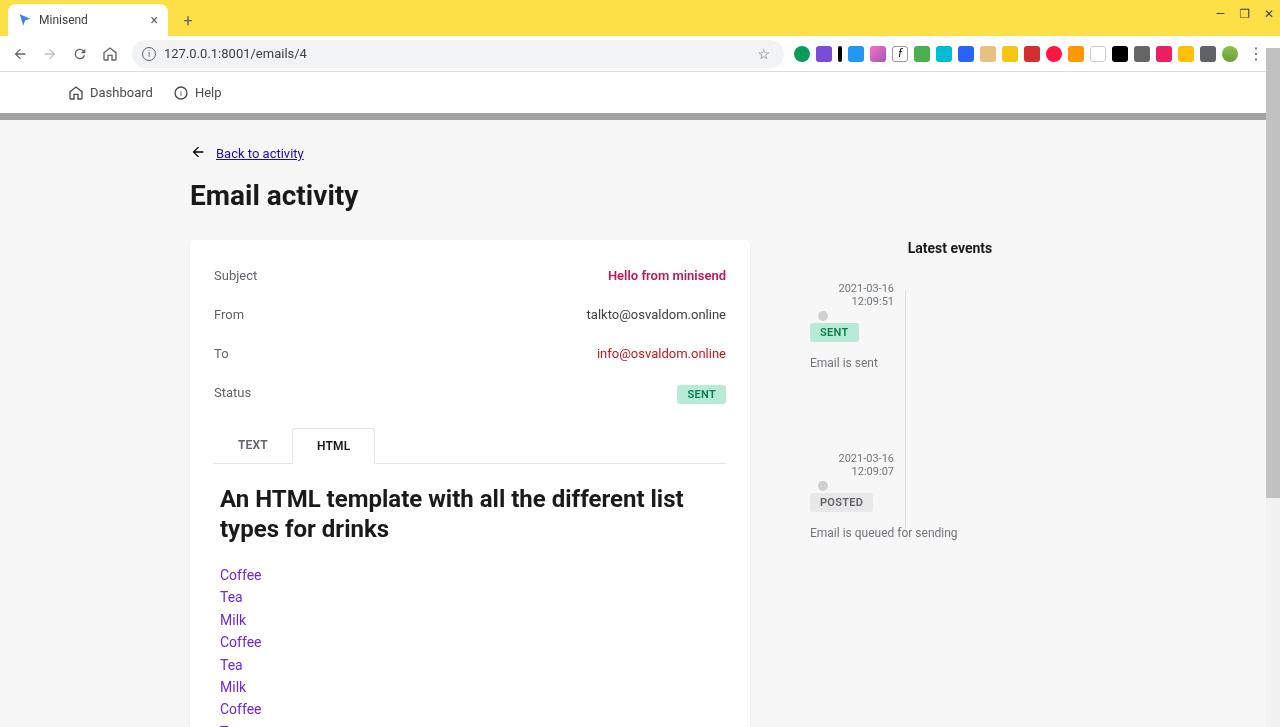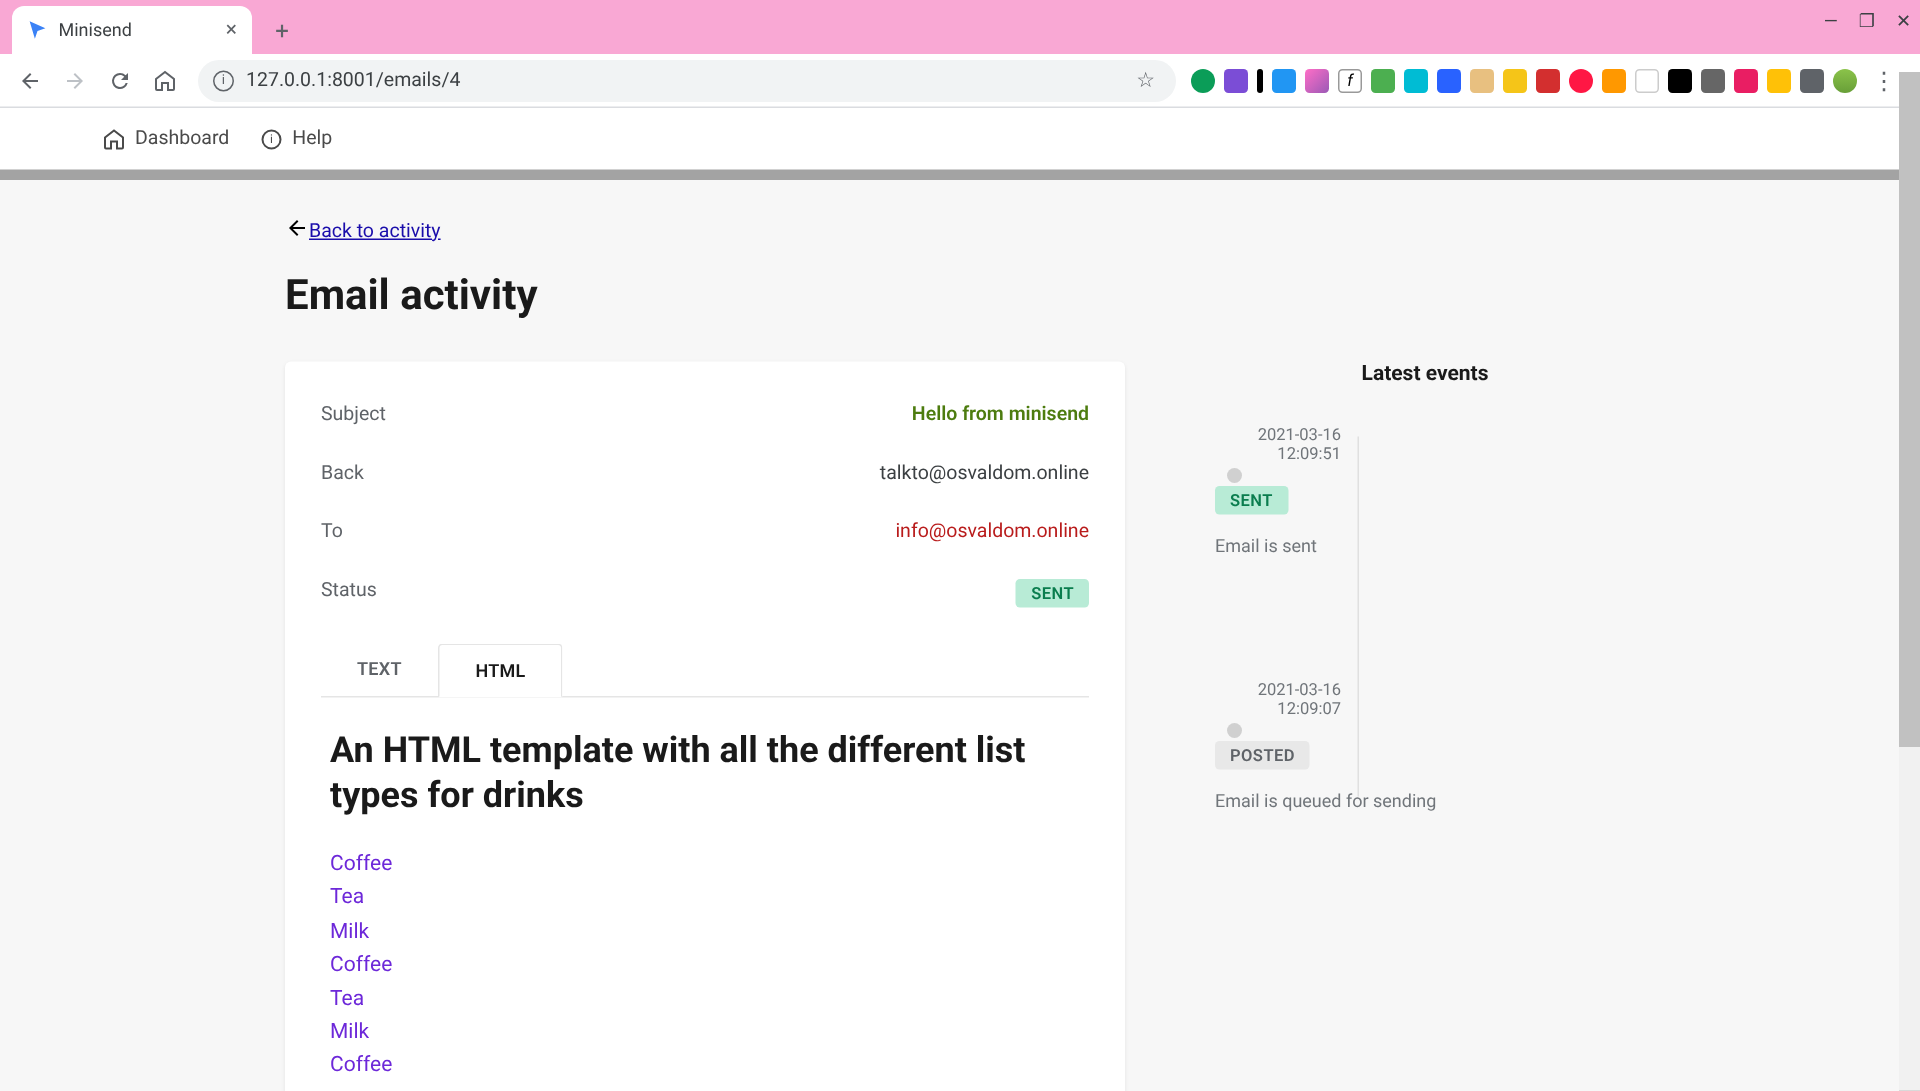--- a/index.html
+++ b/index.html
@@ -1,19 +1,19 @@
 <!DOCTYPE html>
 <html><head>
   <meta charset="utf-8">
   <style>
     * { margin: 0; padding: 0; box-sizing: border-box; }
     body { font-family: -apple-system, BlinkMacSystemFont, "Segoe UI", Roboto, sans-serif; background: #f2f2f2; }
     
     
-    .browser-chrome { background: #f9a8d4; }
+    .browser-chrome { background: #fde047; }
     .tab-bar { height: 36px; display: flex; align-items: flex-end; padding-left: 8px; position: relative; }
     .tab { background: #fff; height: 32px; width: 160px; display: flex; align-items: center; padding: 0 10px; border-radius: 8px 8px 0 0; font-size: 12px; color: #3c4043; gap: 7px; position: relative; }
     .tab-favicon { width: 14px; height: 14px; }
     .tab-title { flex: 1; }
     .tab-close { font-size: 14px; color: #5f6368; cursor: pointer; }
     .new-tab { width: 28px; height: 28px; display: flex; align-items: center; justify-content: center; color: #5f6368; font-size: 16px; cursor: pointer; margin-left: 6px; margin-bottom: 2px; }
     .window-controls { position: absolute; right: 6px; top: 0; display: flex; gap: 14px; height: 28px; align-items: center; }
     .window-controls span { cursor: pointer; color: #3c4043; font-size: 12px; }
     
     .toolbar { background: #fff; height: 36px; display: flex; align-items: center; padding: 0 8px; gap: 6px; border-bottom: 1px solid #dadce0; }
@@ -28,31 +28,31 @@
     .menu-dots { color: #5f6368; font-size: 16px; cursor: pointer; padding: 0 4px; }
     
     
     .app-header { background: #fff; height: 48px; display: flex; align-items: center; padding-left: 68px; gap: 20px; border-bottom: 7px solid #a3a3a3; }
     .app-nav-item { display: flex; align-items: center; gap: 6px; font-size: 13px; color: #4a4a4a; cursor: pointer; }
     .nav-icon { width: 16px; height: 16px; display: flex; align-items: center; justify-content: center; }
     
     
     .page-body { background: #f7f7f7; min-height: calc(100vh - 120px); padding: 24px 0; }
     .container { max-width: 940px; margin: 0 auto; padding: 0 20px; }
-    .back-link { display: flex; align-items: center; color: #1a0dab; font-size: 13px; text-decoration: underline; cursor: pointer; margin-bottom: 16px; }
+    .back-link { display: flex; align-items: center; gap: 10px; color: #1a0dab; font-size: 13px; text-decoration: underline; cursor: pointer; margin-bottom: 16px; }
     .back-arrow { color: #000; text-decoration: none; }
     .page-title { font-size: 28px; font-weight: 700; color: #1a1a1a; margin-bottom: 28px; }
     
     .columns { display: flex; gap: 60px; align-items: flex-start; }
     .main-card { background: #fff; border-radius: 4px; box-shadow: 0 1px 3px rgba(0,0,0,0.08); width: 560px; padding: 28px 24px; }
     
     .detail-row { display: flex; margin-bottom: 24px; font-size: 13px; justify-content: space-between; }
     .detail-label { width: 56px; color: #5f6368; }
     .detail-value { color: #3c4043; }
-    .detail-value.bold { font-weight: 600; color: #4d7c0f; }
+    .detail-value.bold { font-weight: 600; color: #be185d; }
     .detail-value.link { color: #b91c1c; cursor: pointer; }
     
     .badge { display: inline-block; padding: 3px 10px; border-radius: 3px; font-size: 11px; font-weight: 600; letter-spacing: 0.3px; }
     .badge.sent { background: #b8ebd6; color: #0a7d4e; }
     .badge.posted { background: #e8e8e8; color: #5f6368; }
     
     .tabs { display: flex; border-bottom: 1px solid #e5e5e5; margin-top: 10px; margin-bottom: 20px; }
     .tab-item { padding: 10px 24px; font-size: 12px; font-weight: 600; color: #5f6368; cursor: pointer; letter-spacing: 0.2px; }
     .tab-item.active { color: #1a1a1a; border: 1px solid #e5e5e5; border-bottom: 1px solid #fff; margin-bottom: -1px; border-radius: 3px 3px 0 0; background: #fff; }
     
@@ -179,21 +179,21 @@
     <h1 class="page-title">Email activity</h1>
 
     <div class="columns">
 
       <div class="main-card">
         <div class="detail-row">
           <span class="detail-label">Subject</span>
           <span class="detail-value bold">Hello from minisend</span>
         </div>
         <div class="detail-row">
-          <span class="detail-label">Back</span>
+          <span class="detail-label">From</span>
           <span class="detail-value">talkto@osvaldom.online</span>
         </div>
         <div class="detail-row">
           <span class="detail-label">To</span>
           <span class="detail-value link">info@osvaldom.online</span>
         </div>
         <div class="detail-row">
           <span class="detail-label">Status</span>
           <span class="badge sent">SENT</span>
         </div>

